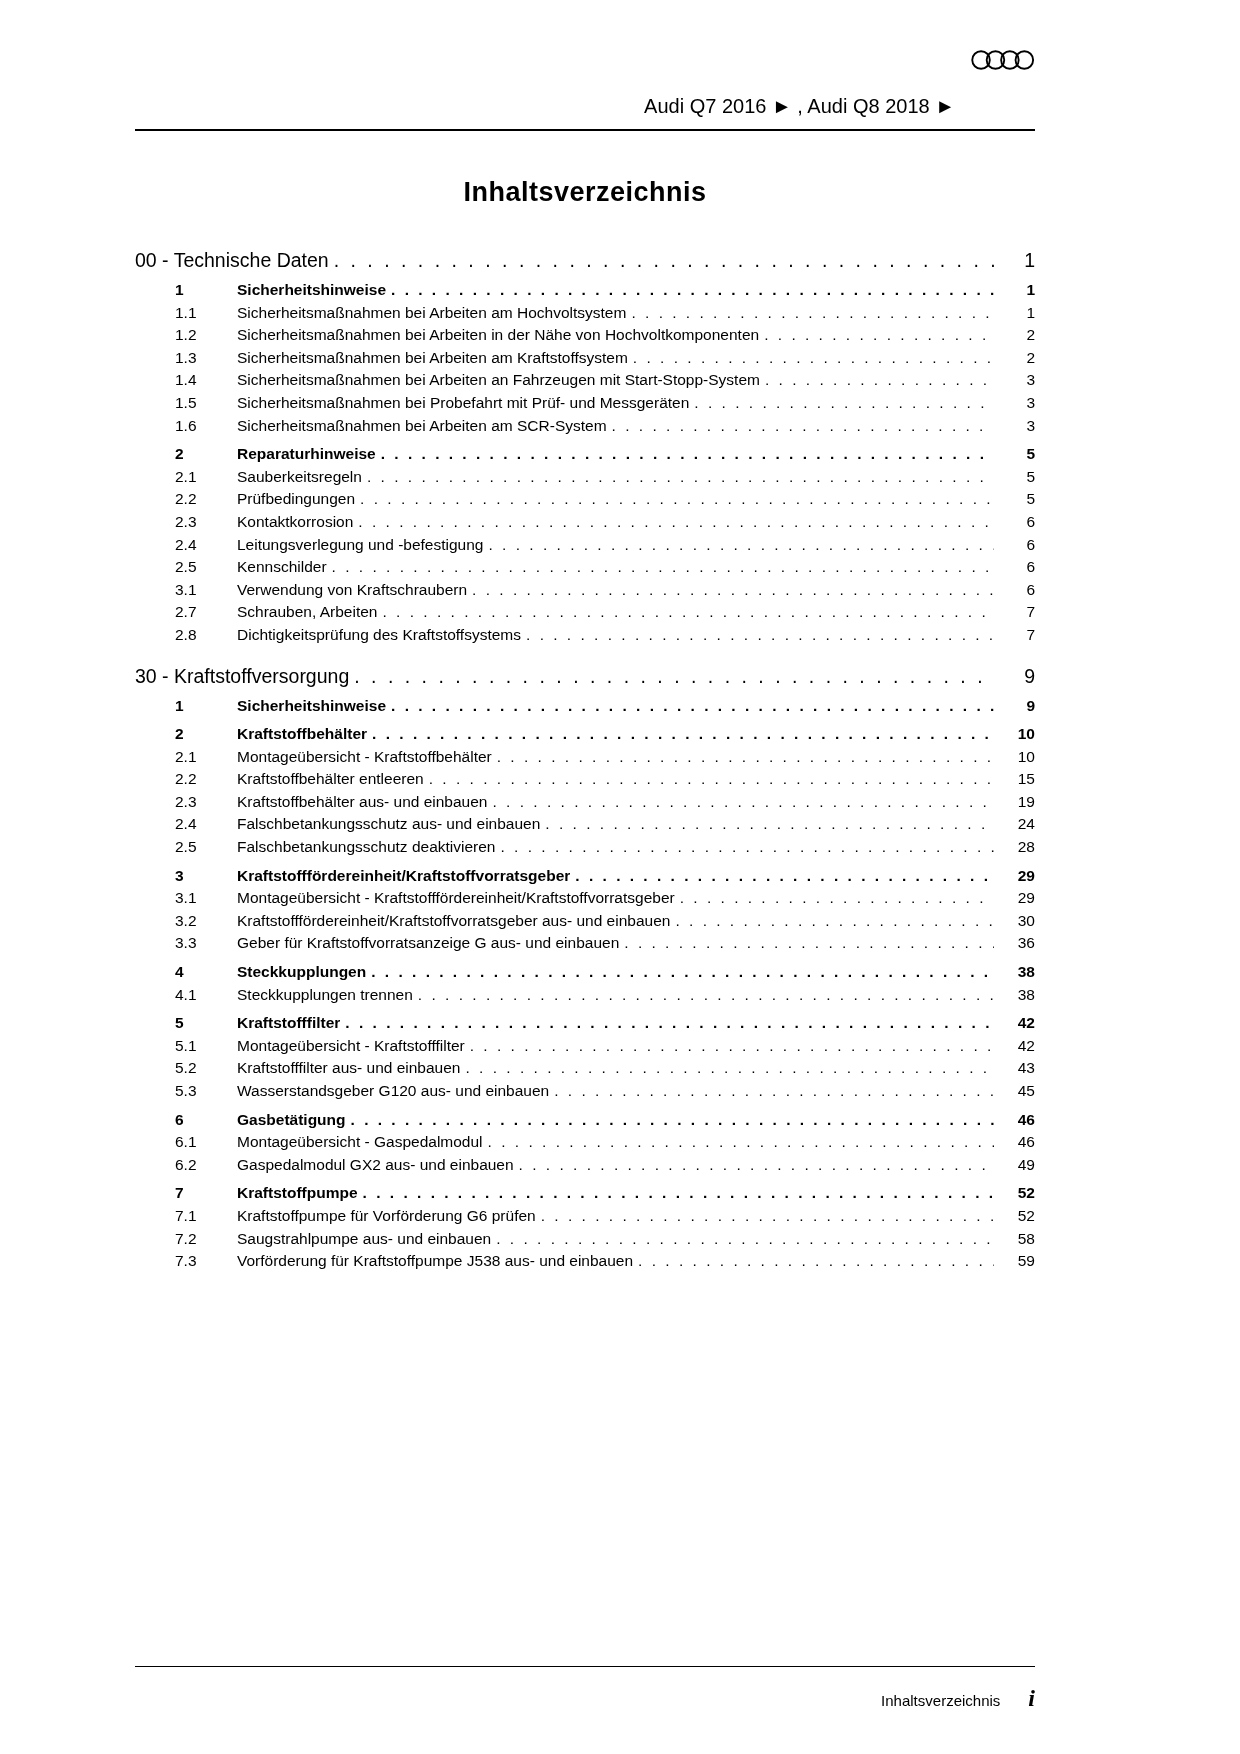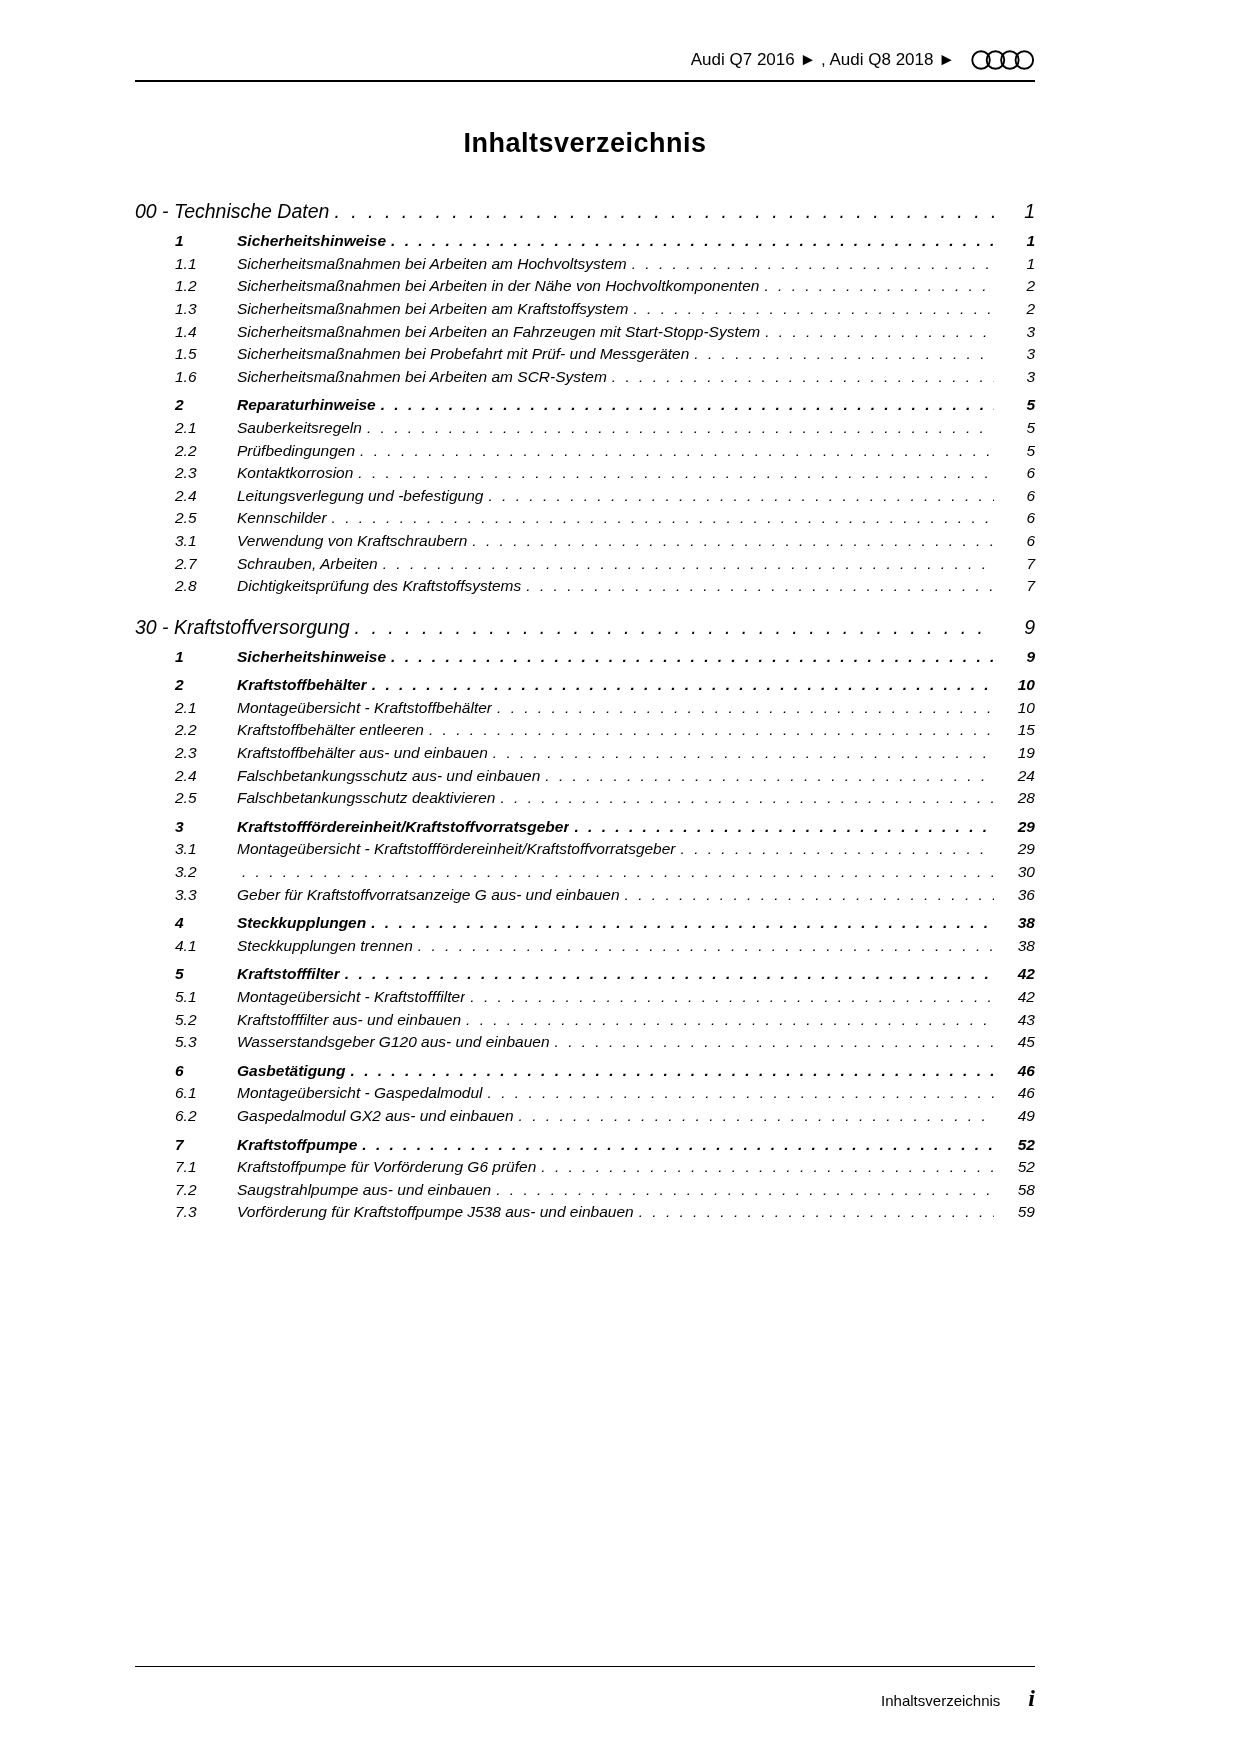--- a/index.html
+++ b/index.html
@@ -11,29 +11,29 @@
     position: relative;
     overflow: hidden;
   }
   .page {
     position: relative;
     width: 1240px; height: 1754px;
     padding: 46px 205px 0 135px;
   }
   
   .header { display: flex; justify-content: flex-end; align-items: flex-start; gap: 16px; }
-  .header-text { text-align: center; font-size: 17px; line-height: 1.6; }
+  .header-text { text-align: center; font-size: 20px; line-height: 1.6; margin-top: 44px; }
   .rings-wrap { margin-top: 3px; flex: none; }
   .rings-wrap svg { display: block; }
   .header-rule { border: none; border-top: 2px solid #000; margin-top: 7px; }
   
   .doc-title { text-align: center; font-size: 27px; font-weight: bold; margin-top: 46px; letter-spacing: 0.5px; }
   
   .toc { margin-top: 40px; }
-  .toc-row { display: flex; align-items: baseline; font-size: 15.5px; line-height: 22.6px; font-style: italic; }
+  .toc-row { display: flex; align-items: baseline; font-size: 15.5px; line-height: 22.6px; }
   .toc-row .num { width: 62px; flex: none; }
   .toc-row .label { flex: none; max-width: 770px; white-space: nowrap; overflow: hidden; }
   .toc-row .dots { flex: 1 1 0; min-width: 0; overflow: hidden; white-space: nowrap; margin: 0 5px; letter-spacing: 2.5px; }
   .toc-row .pg { flex: none; min-width: 36px; text-align: right; }
   .toc-row.section { padding-left: 40px; }
   .toc-row.boldrow { font-weight: bold; margin-top: 6px; }
   .toc-row.chapter { font-size: 19.5px; line-height: 25px; margin-top: 17px; margin-bottom: 6px; }
   .toc-row.chapter .dots { letter-spacing: 3px; }
   
   .footer { position: absolute; left: 135px; right: 205px; bottom: 42px; }
@@ -220,20 +220,21 @@
         <span class="pg">29</span>
       </div>
       <div class="toc-row section">
         <span class="num">3.1</span>
         <span class="label">Montageübersicht - Kraftstofffördereinheit/Kraftstoffvorratsgeber</span>
         <span class="dots">. . . . . . . . . . . . . . . . . . . . . . . . . . . . . . . . . . . . . . . . . . . . . . . . . . . . . . . . . . . . . . . . . . . . . . . . . . . . . . . . . . . . . . . . . . . . . . . . . . . . . . . . . . . . . . . . . . . . . . . .</span>
         <span class="pg">29</span>
       </div>
       <div class="toc-row section">
         <span class="num">3.2</span>
+        <span class="label">Kraftstofffördereinheit/Kraftstoffvorratsgeber aus- und einbauen</span>
         <span class="dots">. . . . . . . . . . . . . . . . . . . . . . . . . . . . . . . . . . . . . . . . . . . . . . . . . . . . . . . . . . . . . . . . . . . . . . . . . . . . . . . . . . . . . . . . . . . . . . . . . . . . . . . . . . . . . . . . . . . . . . . .</span>
         <span class="pg">30</span>
       </div>
       <div class="toc-row section">
         <span class="num">3.3</span>
         <span class="label">Geber für Kraftstoffvorratsanzeige G aus- und einbauen</span>
         <span class="dots">. . . . . . . . . . . . . . . . . . . . . . . . . . . . . . . . . . . . . . . . . . . . . . . . . . . . . . . . . . . . . . . . . . . . . . . . . . . . . . . . . . . . . . . . . . . . . . . . . . . . . . . . . . . . . . . . . . . . . . . .</span>
         <span class="pg">36</span>
       </div>
       <div class="toc-row section boldrow">

